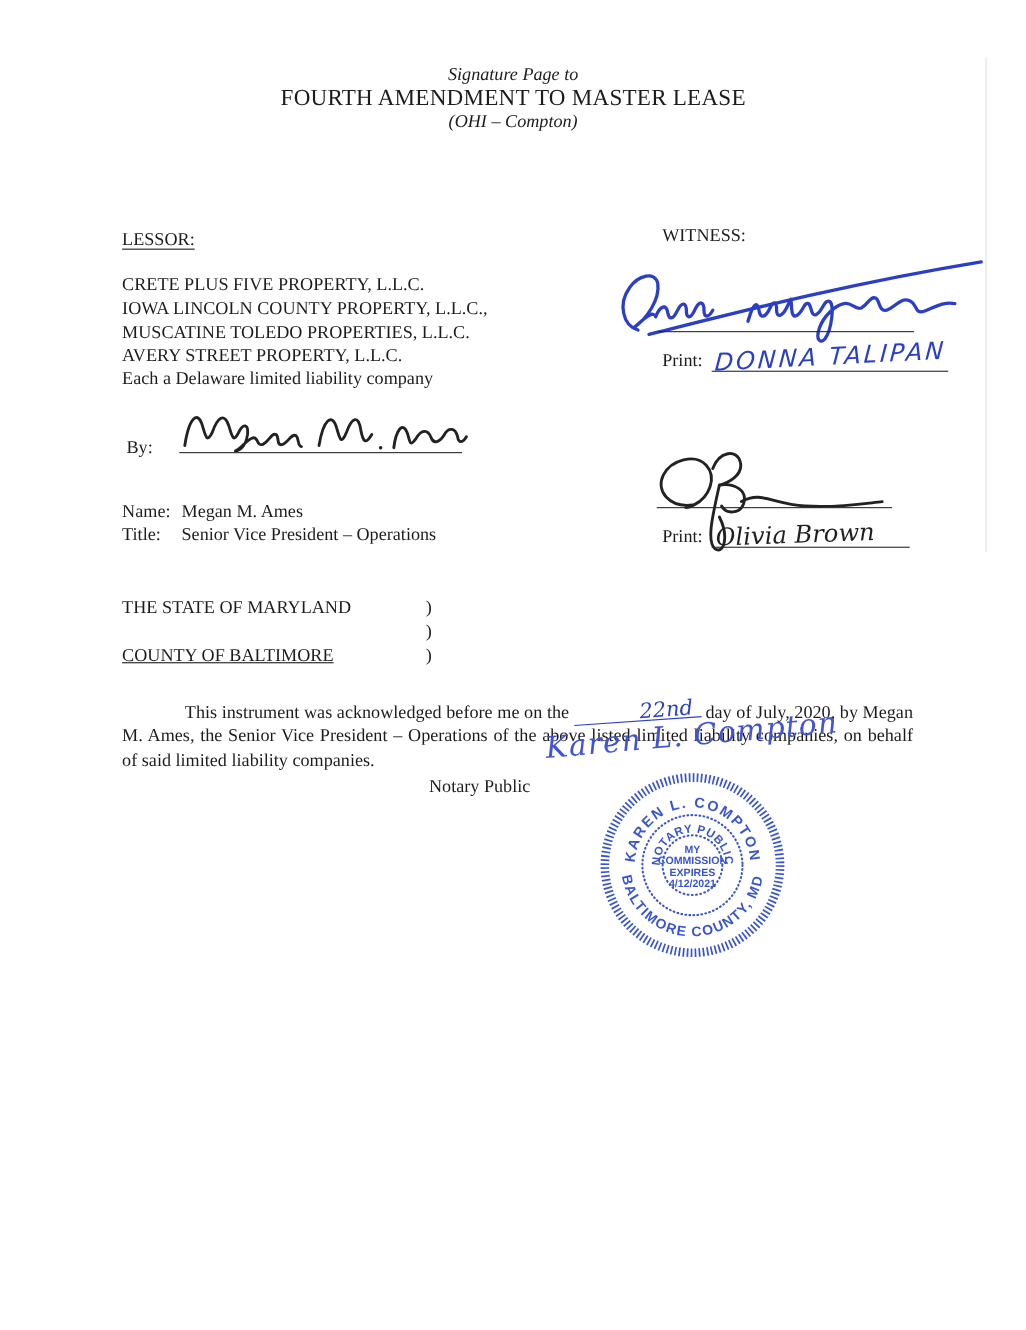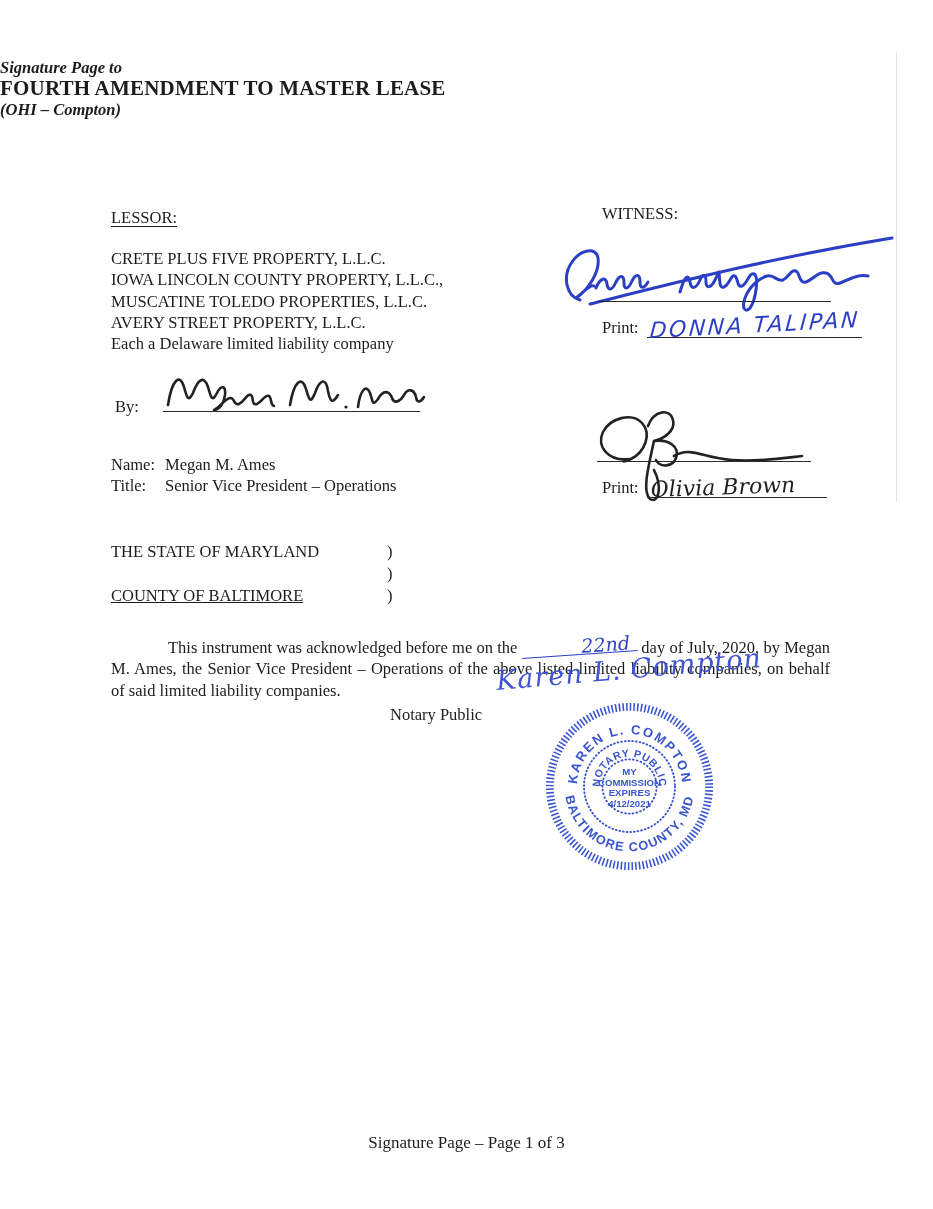--- a/index.html
+++ b/index.html
@@ -7,21 +7,21 @@
     position:relative;
     width:933px;height:1209px;
     background:#ffffff;
     font-family:"Liberation Serif", serif;
     font-size:16.5px;line-height:21px;
     color:var(--text-black,#1c1c1c);
     overflow:hidden;
   }
   .abs{position:absolute;}
   
-  .header{top:57px;left:0;right:0;font-weight:bold;line-height:21px;}
+  .header{top:57px;left:0;right:0;text-align:center;font-weight:normal;line-height:21px;}
   .header .l1{font-style:italic;}
   .header .l2{letter-spacing:.2px;font-size:21px;}
   .header .l3{font-style:italic;}
   
   .para{left:111px;width:719px;text-align:justify;}
   .para.intro{top:145px;text-indent:57px;}
   .para.ack{top:620px;text-indent:57px;line-height:21.5px;}
   
   .lessor-label{top:207px;left:111px;text-decoration:underline;text-underline-offset:3px;}
   .witness-label{top:203px;left:602px;}
@@ -178,16 +178,15 @@
       <text font-size="12" font-weight="bold" letter-spacing="0.8" fill="#2b49cb"><textPath href="#arc-inner" startOffset="50%" text-anchor="middle">NOTARY PUBLIC</textPath></text>
       <g fill="#2b49cb" font-weight="bold" text-anchor="middle">
         <text x="100" y="87" font-size="11">MY</text>
         <text x="100" y="99" font-size="11">COMMISSION</text>
         <text x="100" y="111" font-size="11">EXPIRES</text>
         <text x="100" y="123" font-size="11">4/12/2021</text>
       </g>
     </svg>
   </div>
 
-  <div class="abs footer">Signature Page – Page 1 of 3</div>
 
   <div class="abs scan-edge"></div>
 </div>
 
 </body></html>

